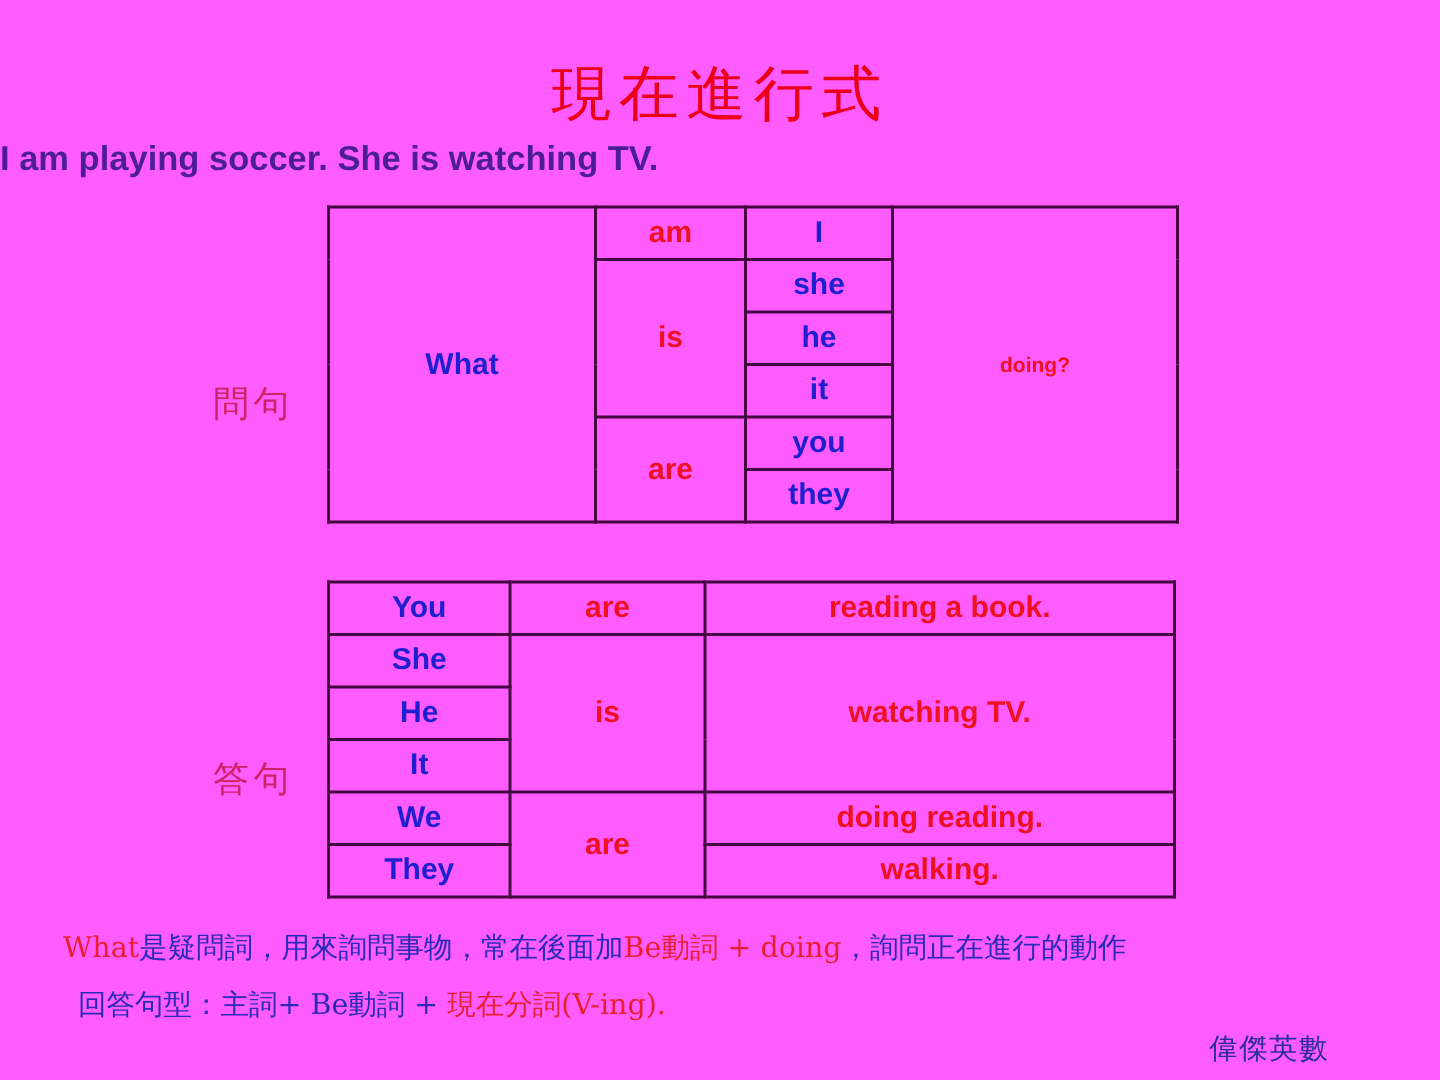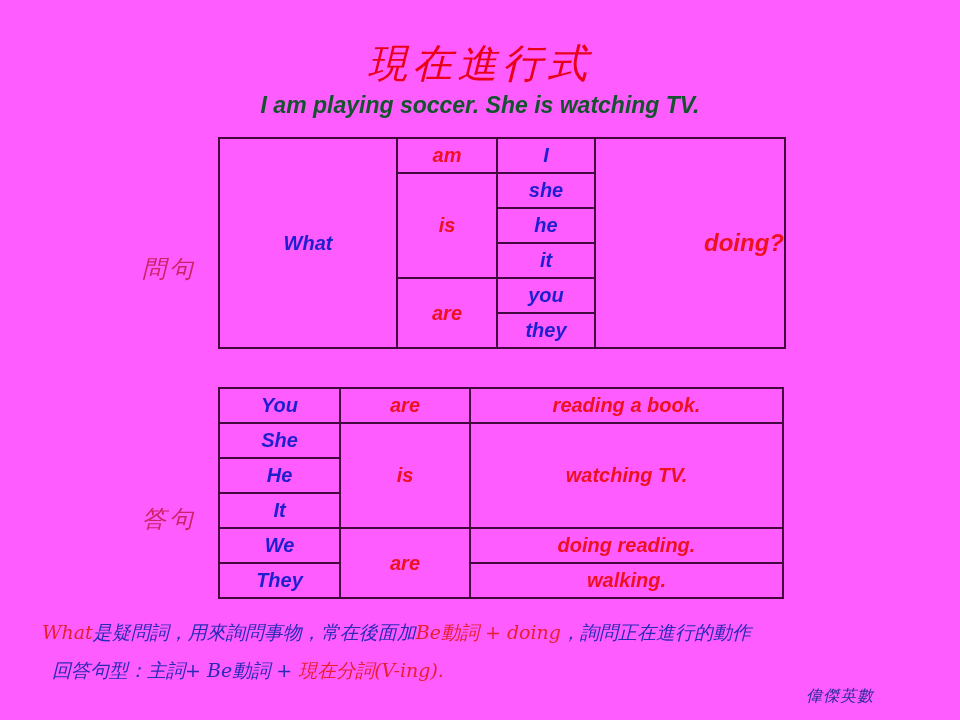--- a/index.html
+++ b/index.html
@@ -13,43 +13,41 @@
     font-family: "Liberation Sans", sans-serif;
     overflow: hidden;
     position: relative;
   }
 
   #slide {
     position: absolute;
     left: 0; top: 0;
     width: 960px;
     height: 720px;
-    font-style: italic;
   }
 
   
   .title-cn {
     position: absolute;
     left: 0; top: 40px;
     width: 960px;
     text-align: center;
     color: #ea0019;
     font-family: "DejaVu Serif", "Liberation Serif", serif;
     font-size: 40px;
     line-height: 46px;
     letter-spacing: 5px;
     font-weight: 400;
     white-space: nowrap;
   }
   .subtitle-en {
     position: absolute;
     left: 0; top: 92px;
     width: 960px;
-    text-align: center;
-    color: #14532d;
+    color: #4c1d95;
     font-size: 23px;
     line-height: 27px;
     font-weight: bold;
     white-space: nowrap;
   }
 
   
   .side-label {
     position: absolute;
     color: #cc2266;
@@ -83,21 +81,21 @@
   #table-question {
     left: 218px;
     top: 137px;
     width: 558px;
     height: 198px;
   }
   #table-question td { height: 33px; }
   #table-question .c-what  { width: 176px; font-size: 20px; }
   #table-question .c-be    { width: 98px;  font-size: 20px; border-radius: 10px; }
   #table-question .c-subj  { width: 96px;  font-size: 20px; }
-  #table-question .c-doing { width: 188px; font-size: 24px; text-align: right; }
+  #table-question .c-doing { width: 188px; font-size: 14px; }
 
   #table-answer {
     left: 218px;
     top: 387px;
     width: 558px;
     height: 200px;
   }
   #table-answer td { height: 33px; }
   #table-answer .c-subj { width: 119px; font-size: 20px; }
   #table-answer .c-be   { width: 128px; font-size: 20px; }
@@ -116,21 +114,21 @@
   .note .r { color: #e81f2e; }
   #note-line-1 { left: 42px; top: 620px; }
   #note-line-2 { left: 52px; top: 658px; }
 
   .footer-sign {
     position: absolute;
     left: 806px;
     top: 686px;
     color: #2c2c9e;
     font-family: "DejaVu Serif", "Liberation Serif", serif;
-    font-size: 16px;
+    font-size: 19px;
     letter-spacing: 1px;
     white-space: nowrap;
   }
 </style>
 </head>
 <body>
 
 <div id="slide">
 
   <div class="title-cn">現在進行式</div>

